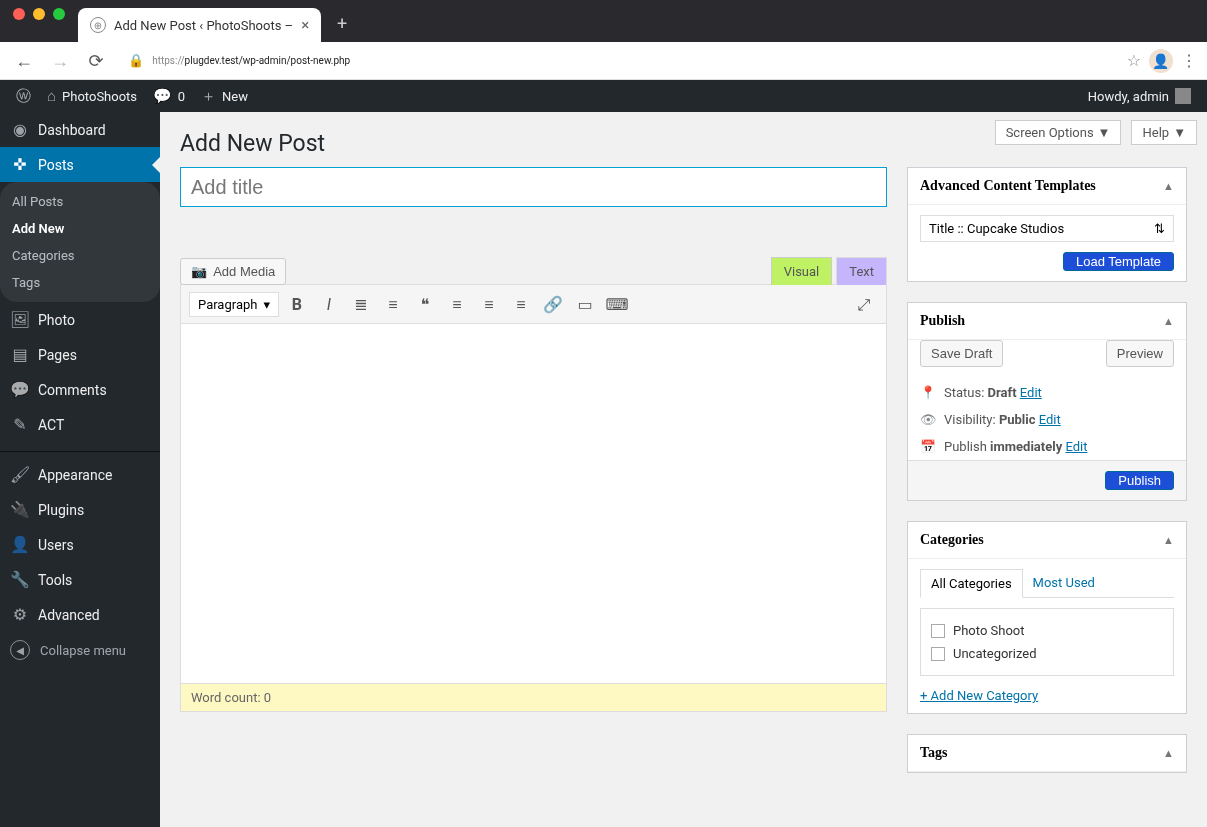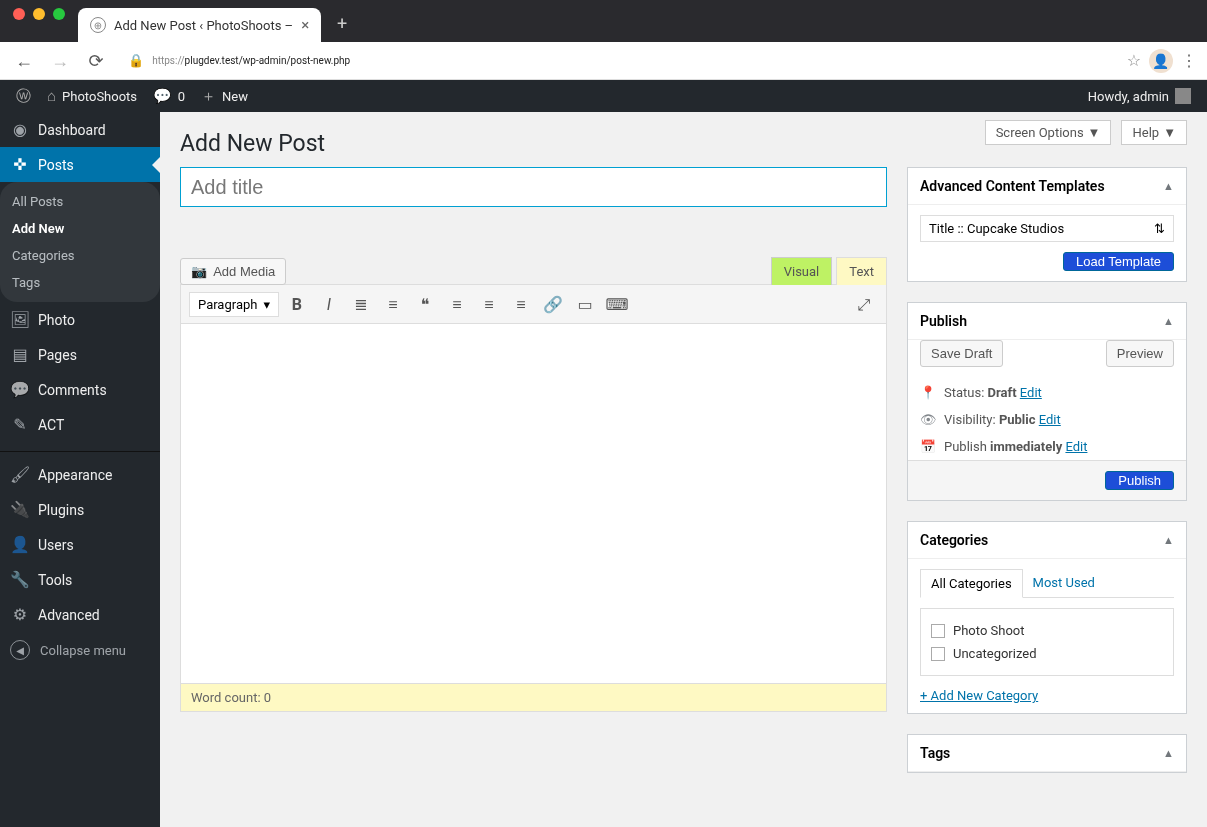--- a/index.html
+++ b/index.html
@@ -44,42 +44,42 @@
 .menu-item.current::after { content: ''; position: absolute; right: 0; top: 50%; transform: translateY(-50%); border: 8px solid transparent; border-right-color: #f1f1f1; }
 .submenu { background: #32373c; padding: 6px 0; border-radius: 17px; }
 .submenu-item { padding: 6px 12px; font-size: 13px; color: rgba(240,245,250,.7); cursor: pointer; }
 .submenu-item.current { color: #fff; font-weight: 600; }
 .menu-sep { height: 5px; border-bottom: 1px solid #111; margin: 5px 0; }
 .collapse { display: flex; align-items: center; gap: 10px; padding: 8px 10px; color: rgba(240,245,250,.6); font-size: 13px; }
 .collapse-ic { width: 20px; height: 20px; border: 1.5px solid rgba(240,245,250,.5); border-radius: 50%; display: flex; align-items: center; justify-content: center; font-size: 10px; }
 
 
 .wp-content { flex: 1; position: relative; padding: 0; }
-.top-buttons { position: absolute; top: 8px; right: 20px; display: flex; gap: 10px; }
+.top-buttons { position: absolute; top: 8px; right: 10px; display: flex; gap: 10px; }
 .top-btn { background: #fff; border: 1px solid #ccc; padding: 4px 10px; font-size: 13px; color: #555; display: flex; align-items: center; gap: 4px; cursor: pointer; }
 .page-title { font-size: 23px; font-weight: 400; padding: 18px 20px 10px 20px; color: #23282d; }
 .editor-wrap { display: flex; gap: 20px; padding: 0 20px; }
 .editor-main { flex: 1; min-width: 0; }
 .title-input { width: 100%; height: 40px; padding: 0 10px; font-size: 20px; border: 1px solid #00a0d2; outline: none; background: #fff; }
 .title-input::placeholder { color: #777; }
 .add-media-row { margin-top: 50px; display: flex; align-items: center; justify-content: space-between; }
 .btn { background: #f7f7f7; border: 1px solid #ccc; padding: 5px 10px; font-size: 13px; color: #555; cursor: pointer; display: inline-flex; align-items: center; gap: 6px; border-radius: 3px; }
 .editor-tabs { display: flex; gap: 4px; }
-.ed-tab { padding: 6px 12px; font-size: 13px; color: #555; border: 1px solid #ddd; border-bottom: none; background: #fef9c3; cursor: pointer; }
+.ed-tab { padding: 6px 12px; font-size: 13px; color: #555; border: 1px solid #ddd; border-bottom: none; background: #c4b5fd; cursor: pointer; }
 .ed-tab.active { background: #bef264; border-color: #ccc; }
 .ed-toolbar { background: #f5f5f5; border: 1px solid #ddd; padding: 5px 8px; display: flex; align-items: center; gap: 4px; margin-top: -1px; }
 .para-select { border: 1px solid #ddd; background: #fff; padding: 4px 8px; font-size: 13px; display: flex; align-items: center; gap: 6px; }
 .tb-btn { width: 28px; height: 28px; display: flex; align-items: center; justify-content: center; color: #555; cursor: pointer; font-size: 16px; }
 .ed-area { background: #fff; border: 1px solid #ddd; border-top: none; height: 360px; }
 .ed-status { background: #fef9c3; border: 1px solid #ddd; border-top: none; padding: 6px 10px; font-size: 13px; color: #666; }
 
 
 .editor-side { width: 280px; }
 .metabox { border: 1px solid #ccd0d4; background: #fff; margin-bottom: 20px; }
-.mb-head { padding: 10px 12px; font-weight: 600; font-size: 14px; display: flex; justify-content: space-between; align-items: center; border-bottom: 1px solid #eee; }
+.mb-head { padding: 10px 12px; font-weight: 600; font-size: 14px; display: flex; justify-content: space-between; align-items: center; border-bottom: 1px solid #eee; font-family: Liberation Serif, serif; }
 .mb-toggle { color: #72777c; font-size: 11px; }
 .mb-body { padding: 10px 12px; }
 .mb-select { width: 100%; border: 1px solid #ddd; padding: 5px 8px; font-size: 13px; background: #fff; display: flex; justify-content: space-between; align-items: center; }
 .btn-primary { background: #1d4ed8; border: 1px solid #006799; color: #fff; padding: 1px 12px; font-size: 13px; border-radius: 3px; cursor: pointer; }
 .mb-actions-right { text-align: right; padding-top: 10px; }
 .pub-row { display: flex; justify-content: space-between; padding: 0 12px 12px 12px; }
 .pub-line { padding: 6px 12px; font-size: 13px; color: #555; display: flex; align-items: center; gap: 8px; }
 .pub-line .ic { color: #82878c; width: 16px; text-align: center; }
 .edit-link { color: #0073aa; text-decoration: underline; cursor: pointer; }
 .pub-footer { background: #f5f5f5; border-top: 1px solid #ddd; padding: 10px 12px; text-align: right; }

